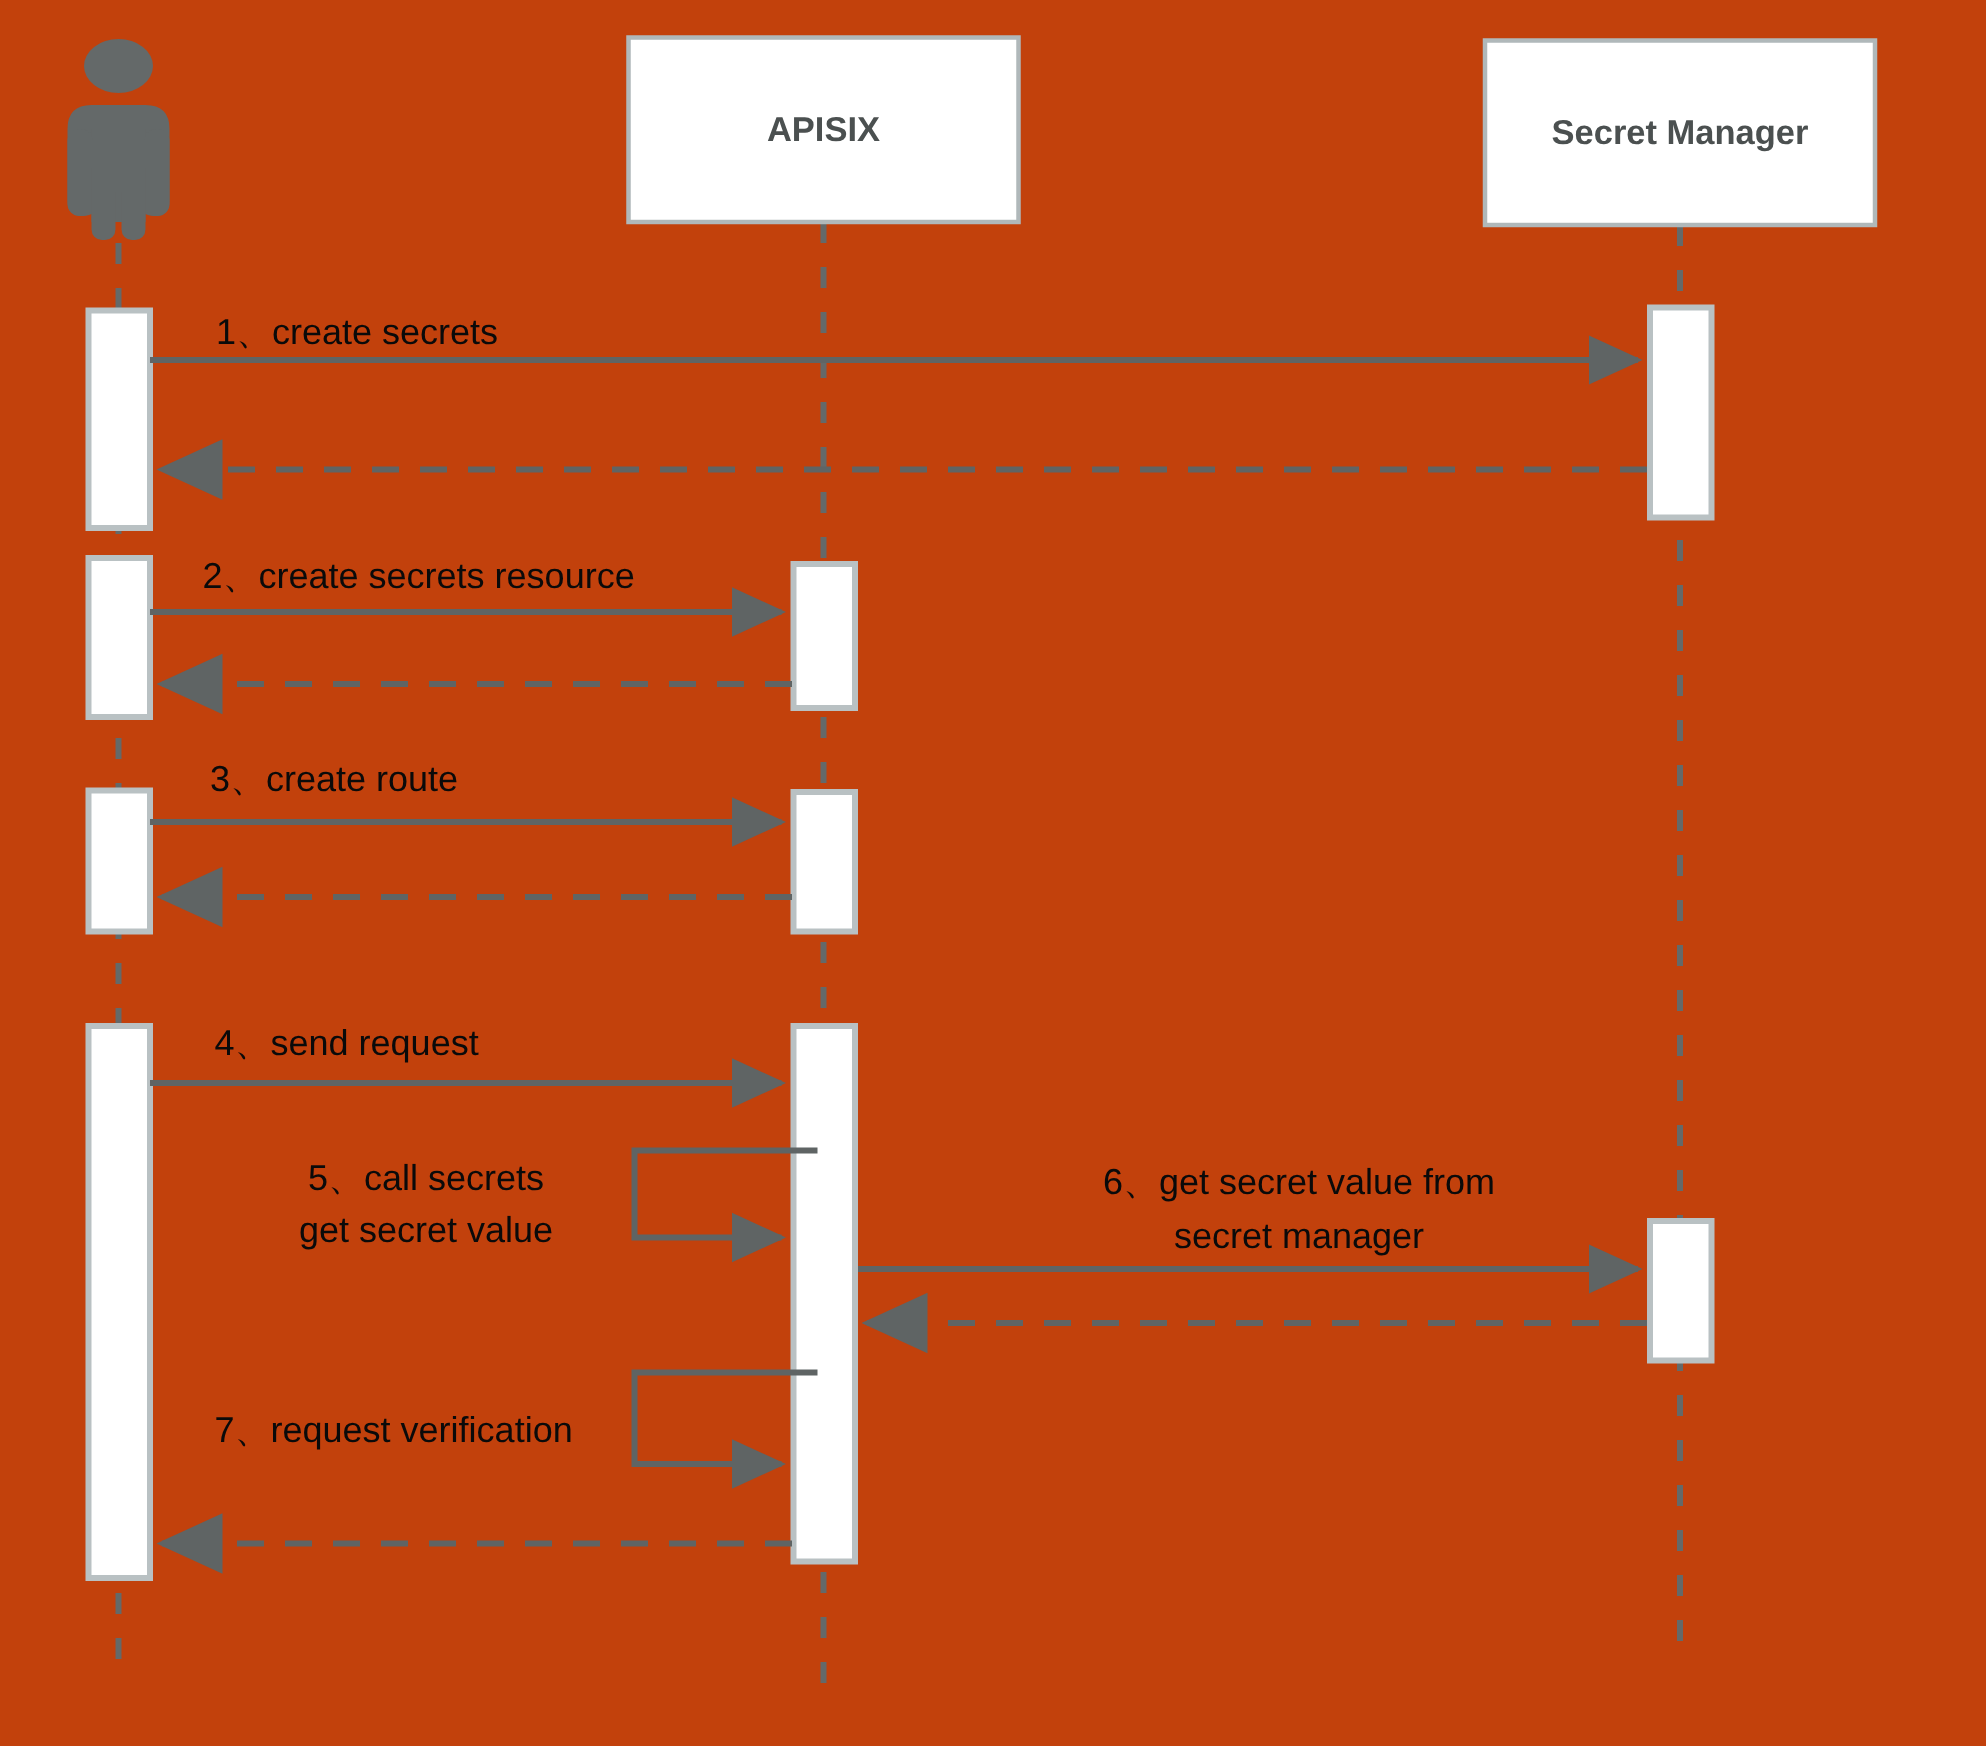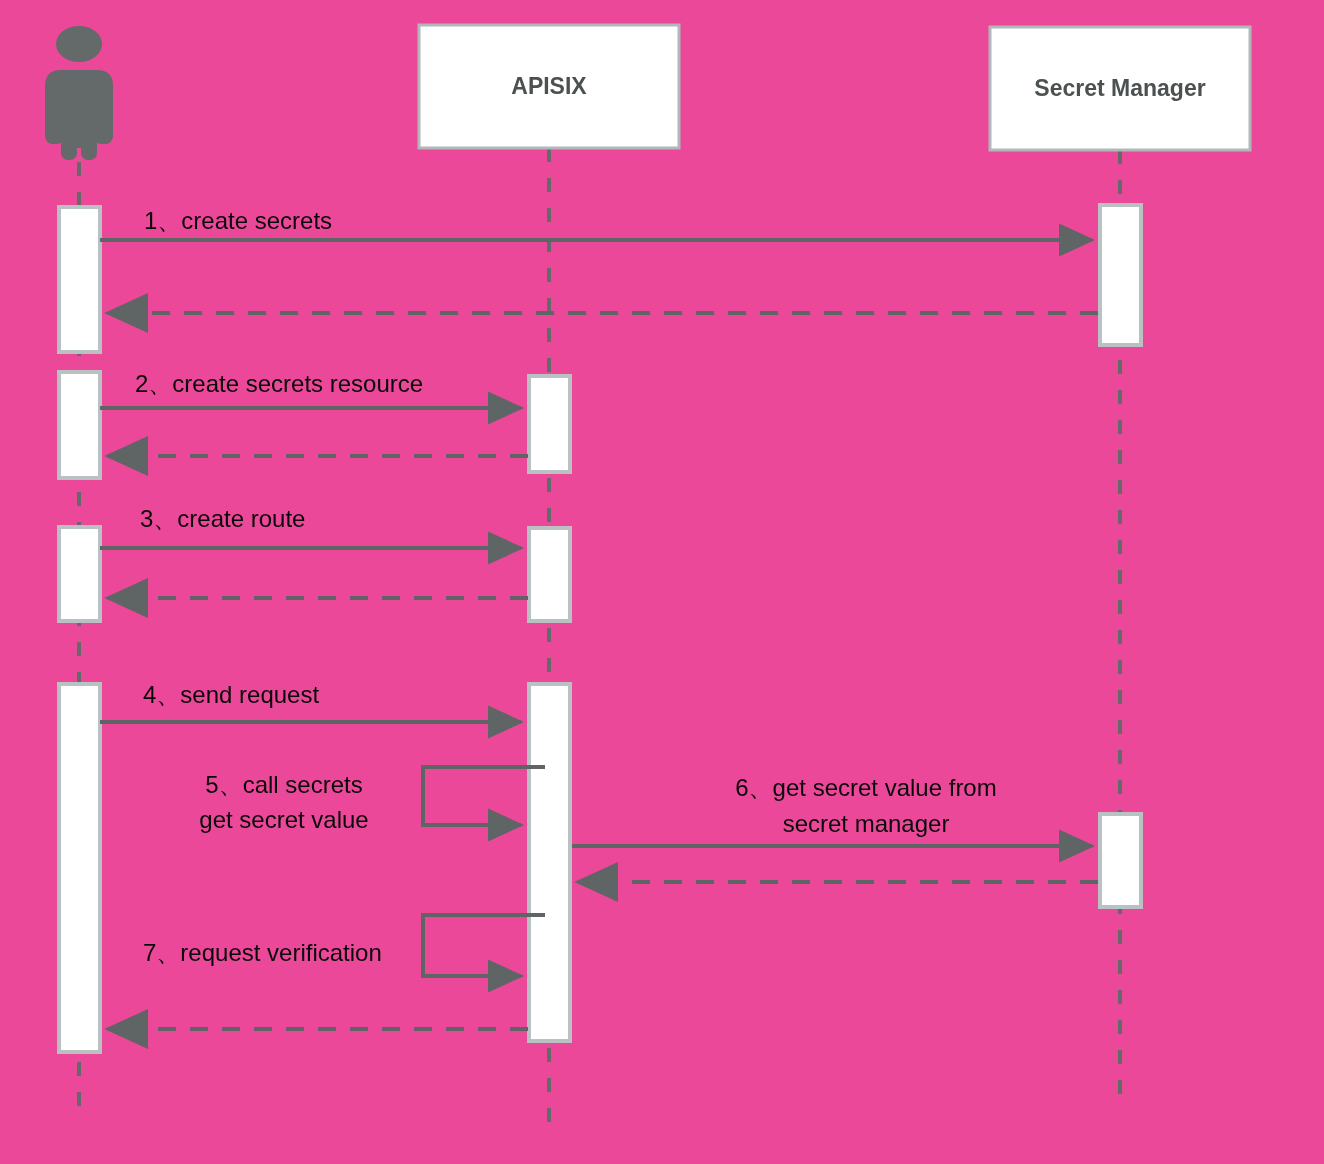--- a/index.html
+++ b/index.html
@@ -8,21 +8,21 @@
     padding: 0;
     background: #ffffff;
   }
   body {
     font-family: "Liberation Sans", sans-serif;
   }
   #diagram-root {
     position: relative;
     width: 1324px;
     height: 1164px;
-    background: #ec4899;
+    background: #c2410c;
     overflow: hidden;
   }
   svg#seq-svg {
     display: block;
     width: 1324px;
     height: 1164px;
   }
   .participant-box {
     fill: #ffffff;
     stroke: #b0b8ba;

